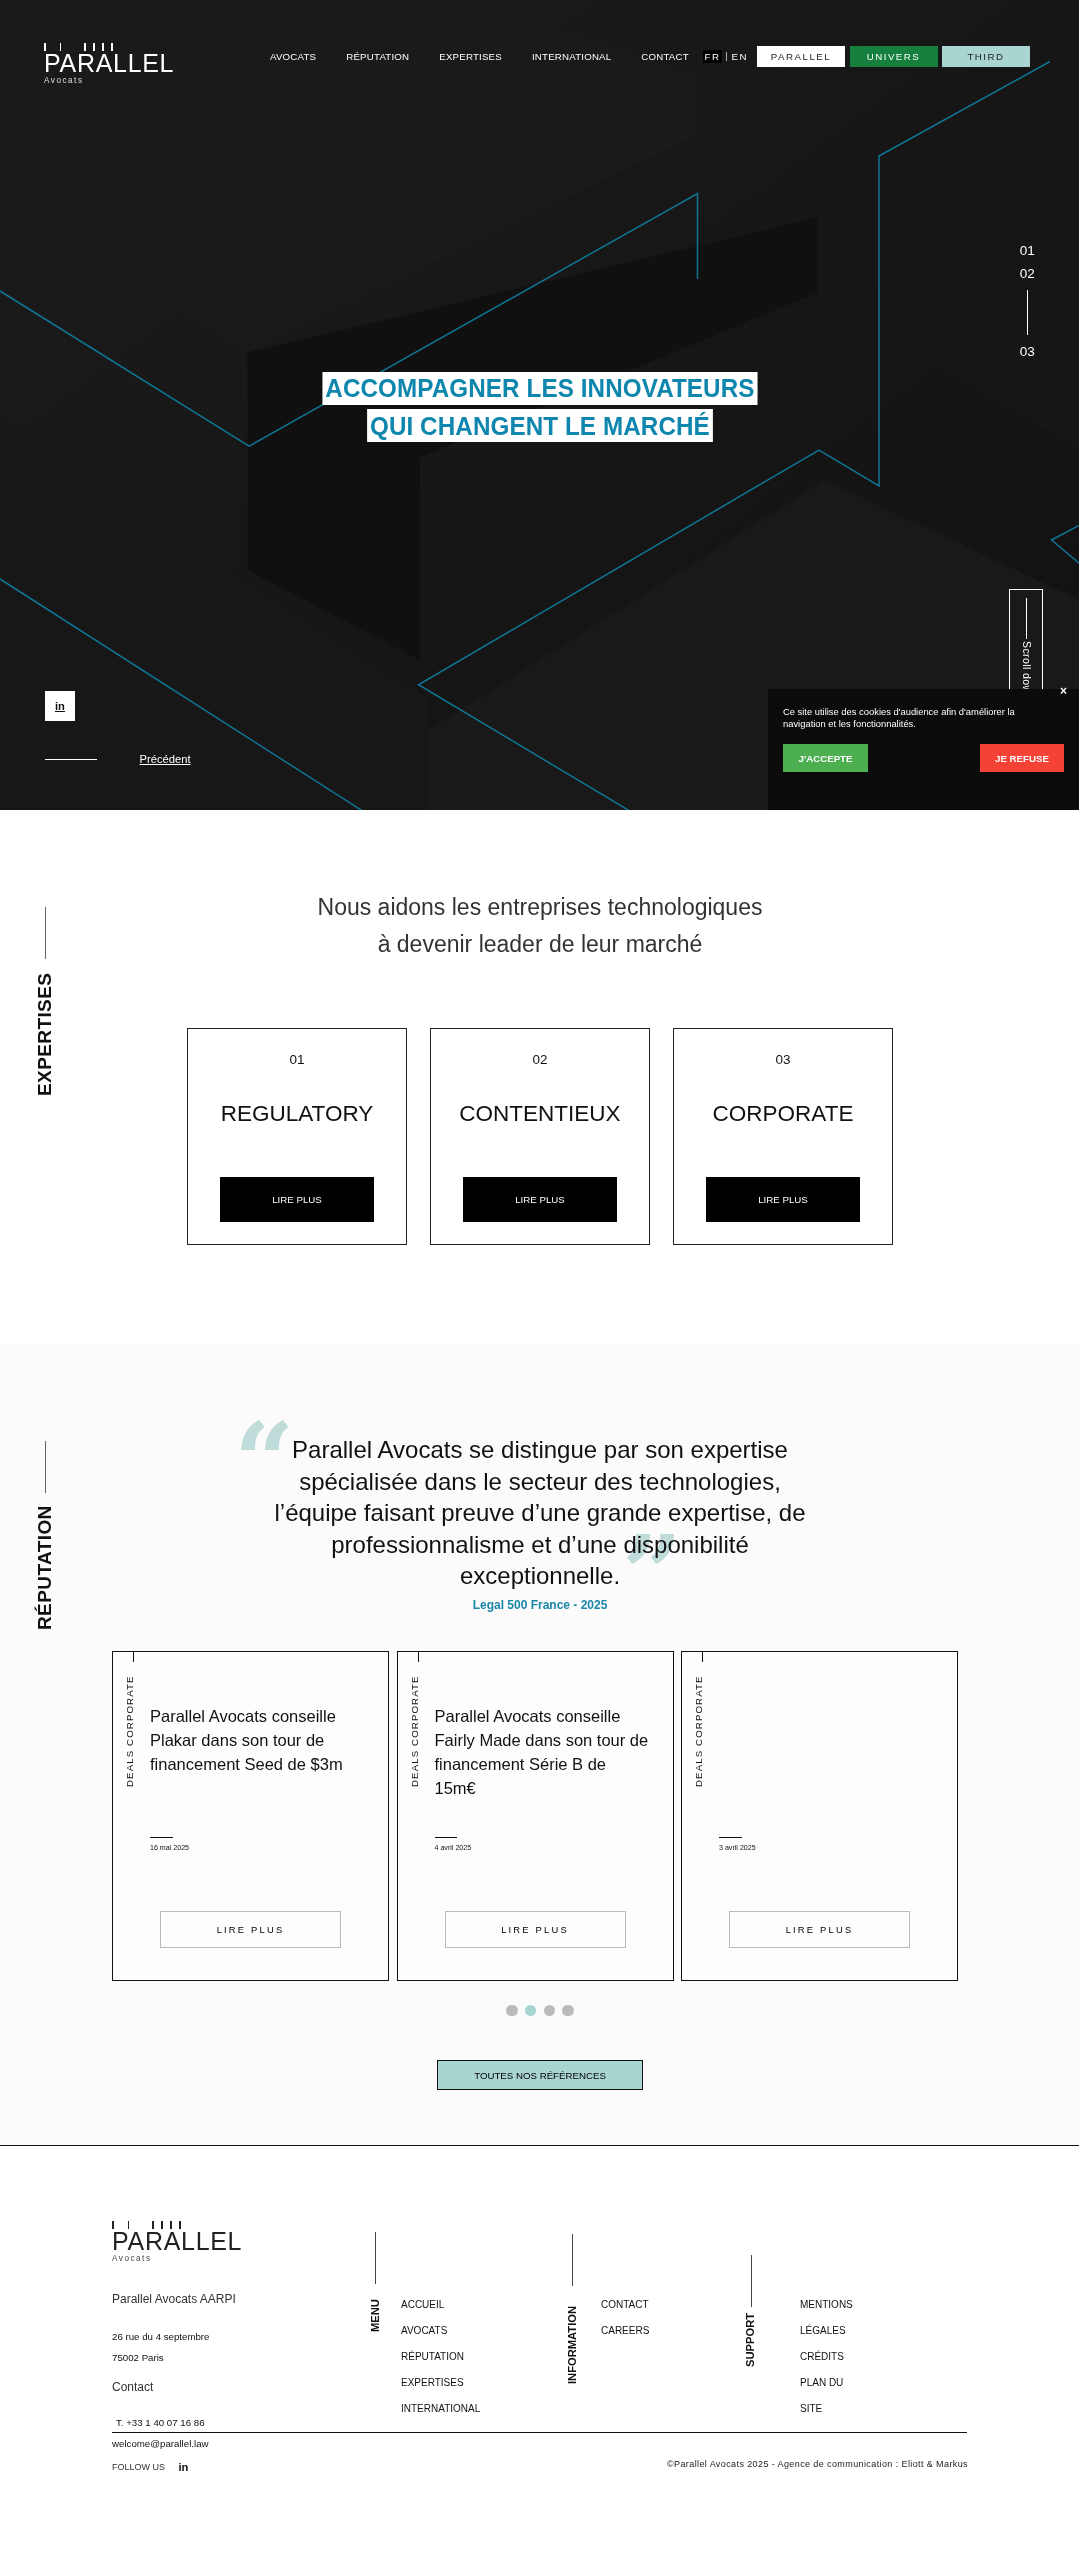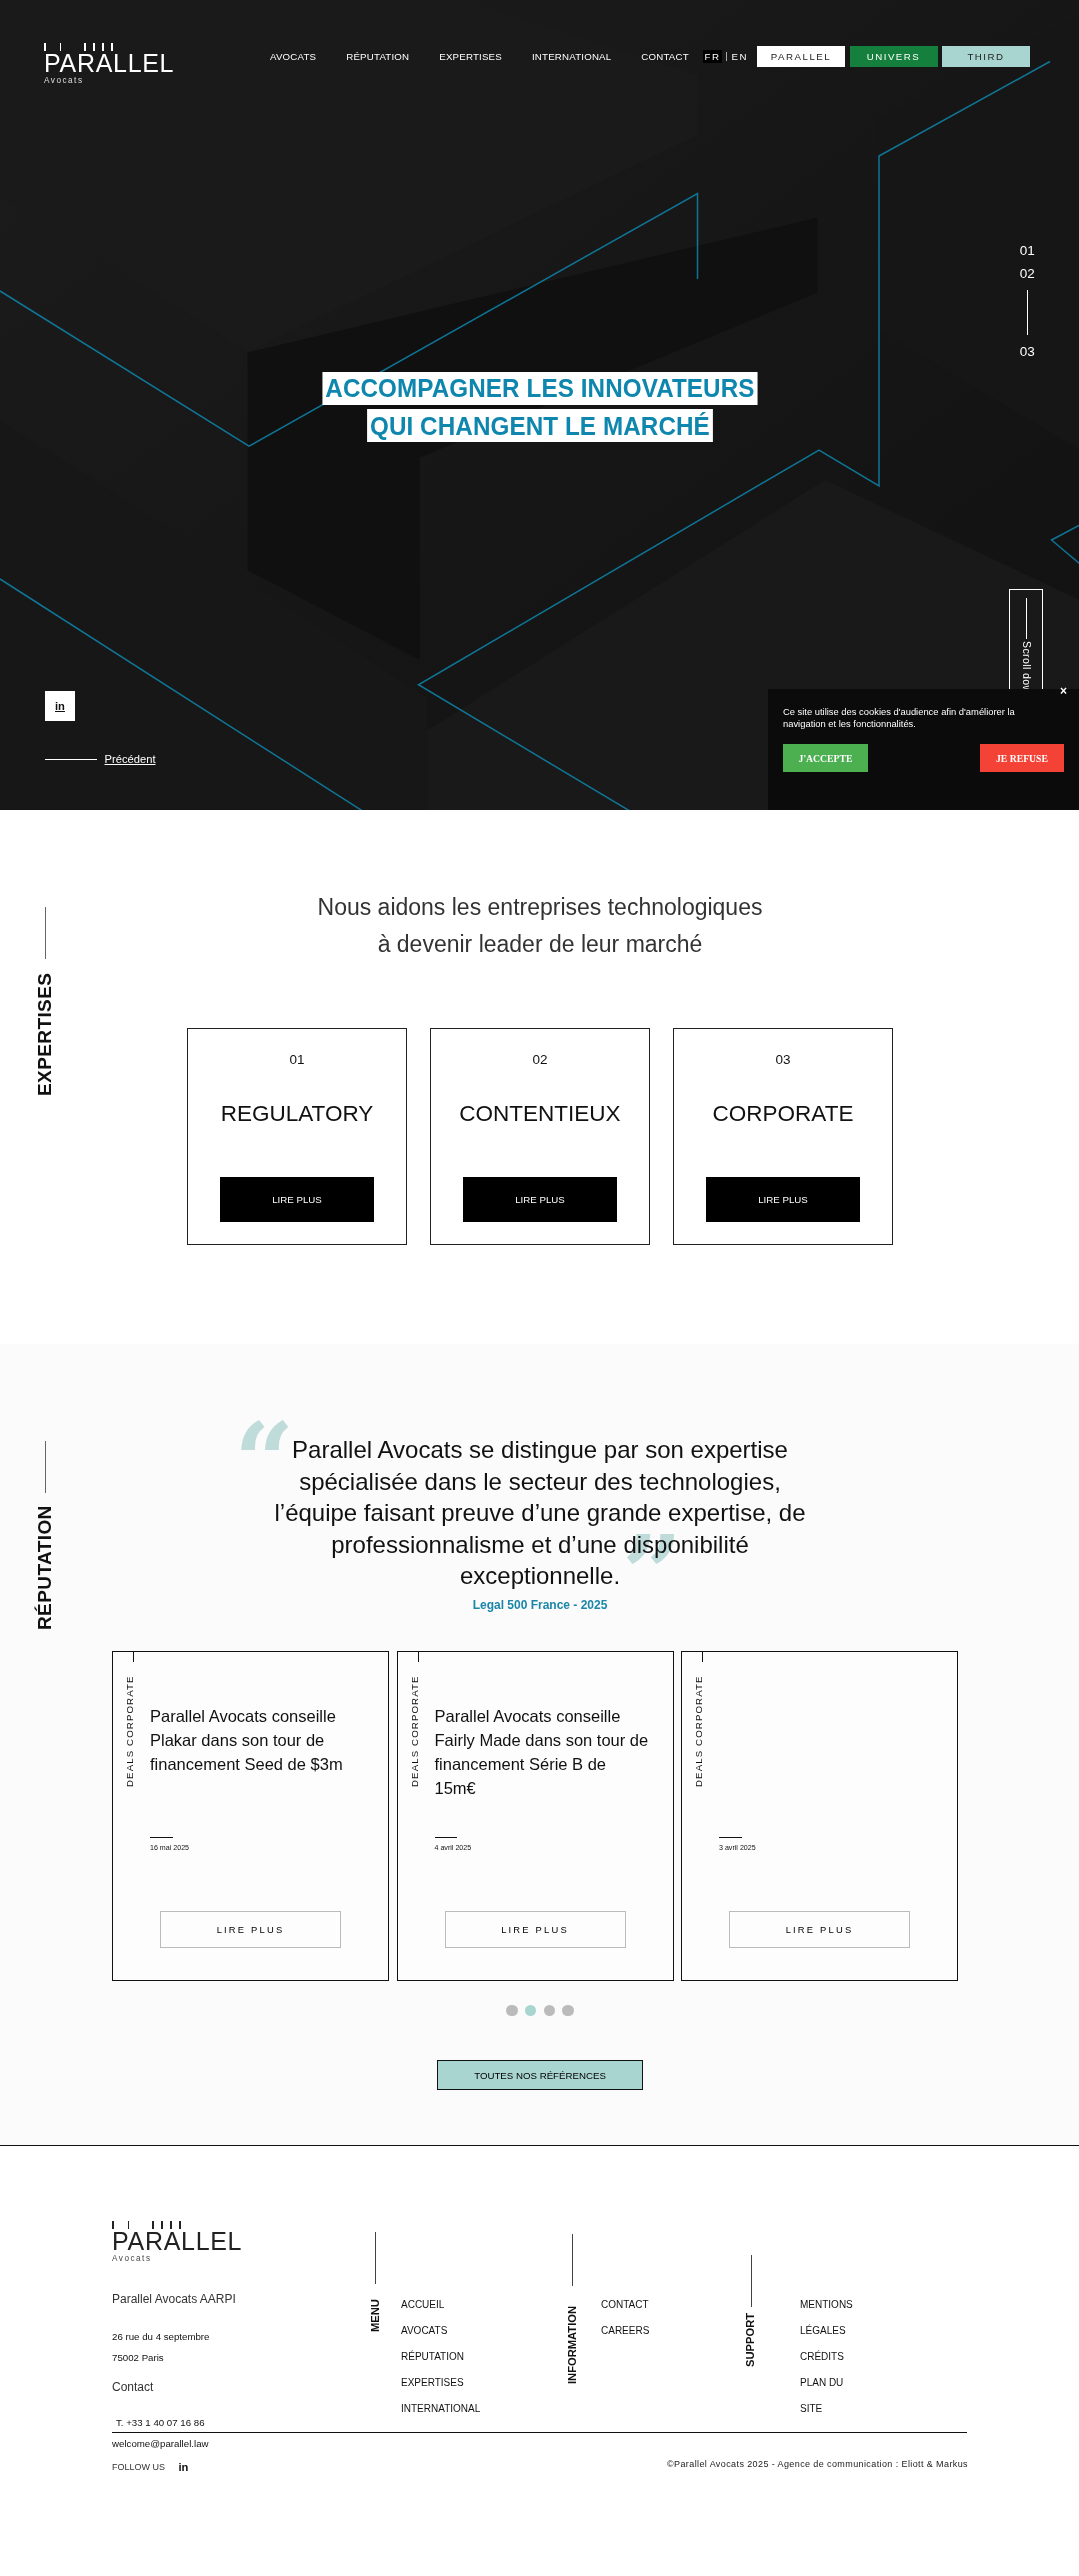--- a/index.html
+++ b/index.html
@@ -39,27 +39,27 @@
   .hero-title .ln { display: inline-block; background: #fff; color: #0e86ad; font-weight: 700; font-size: 25.5px; padding: 2.2px 3px; line-height: 28.5px; letter-spacing: 0.1px; transform: scaleX(.95); }
   .hero-title .ln2 { margin-top: 4.5px; }
 
   .scroll-down { position: absolute; left: 1009px; top: 589px; width: 34px; height: 105px; border: 0.7px solid #fff; border-bottom: none; overflow: hidden; }
   .scroll-down .sd-line { position: absolute; left: 15.7px; top: 7.5px; width: 0.7px; height: 41px; background: #fff; }
   .scroll-down .sd-text { position: absolute; left: 22.5px; top: 51px; transform-origin: 0 0; transform: rotate(90deg); color: #fff; font-size: 10.5px; white-space: nowrap; letter-spacing: 0.4px; }
 
   .hero-linkedin { position: absolute; left: 45px; top: 691px; width: 30px; height: 30px; background: #fff; color: #111; font-weight: 700; font-size: 11.2px; display: flex; align-items: center; justify-content: center; }
   .prev { position: absolute; left: 45px; top: 753px; display: flex; align-items: center; }
   .prev .pl { width: 52px; height: 0.7px; background: #fff; margin-right: 7.5px; }
-  .prev a { color: #fff; font-size: 11.2px; text-decoration: underline; }
+  .prev a { color: #fff; font-size: 11.2px; text-decoration: underline; margin-left: 35px; }
 
   
   .cookie { position: absolute; left: 768px; top: 689px; width: 311px; height: 121px; background: #0b0b0b; color: #fff; padding: 16.5px 15px; }
   .cookie p { font-size: 9.4px; line-height: 12.7px; width: 255px; }
   .cookie .cbtns { display: flex; justify-content: space-between; margin-top: 13.5px; }
-  .cookie button { height: 28px; border: none; color: #fff; font-weight: 700; font-size: 9.7px; font-family: Liberation Serif, serif; cursor: pointer; }
+  .cookie button { height: 28px; border: none; color: #fff; font-weight: 700; font-size: 9.7px; font-family: Liberation Sans, sans-serif; cursor: pointer; }
   .cookie .accept { background: #4caf50; width: 85px; }
   .cookie .refuse { background: #f44336; width: 84px; }
   .cookie-close { position: absolute; left: 1060px; top: 684px; color: #fff; font-size: 12px; font-weight: 700; }
 
   
   .expertises { position: relative; height: 534px; background: #fff; }
   .side-label { position: absolute; left: 32px; width: 30px; }
   .side-label .sl-line { width: 0.7px; background: #666; margin-left: 12.7px; }
   .side-label .sl-text { position: absolute; left: 1.5px; font-weight: 700; font-size: 19px; letter-spacing: 0.4px; white-space: nowrap; transform-origin: 0 0; transform: rotate(-90deg); }
   .exp-intro { position: absolute; top: 79px; left: 0; width: 1080px; text-align: center; font-size: 23px; color: #333; line-height: 37px; font-weight: 400; }

